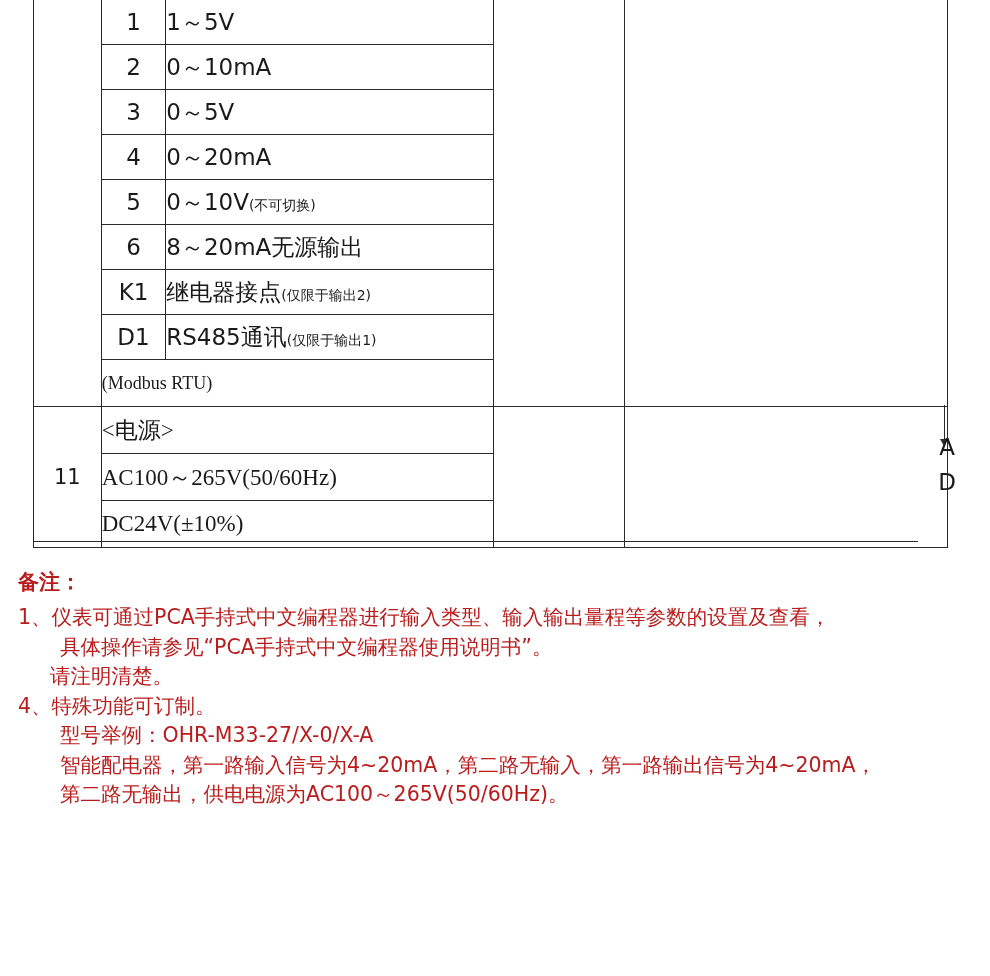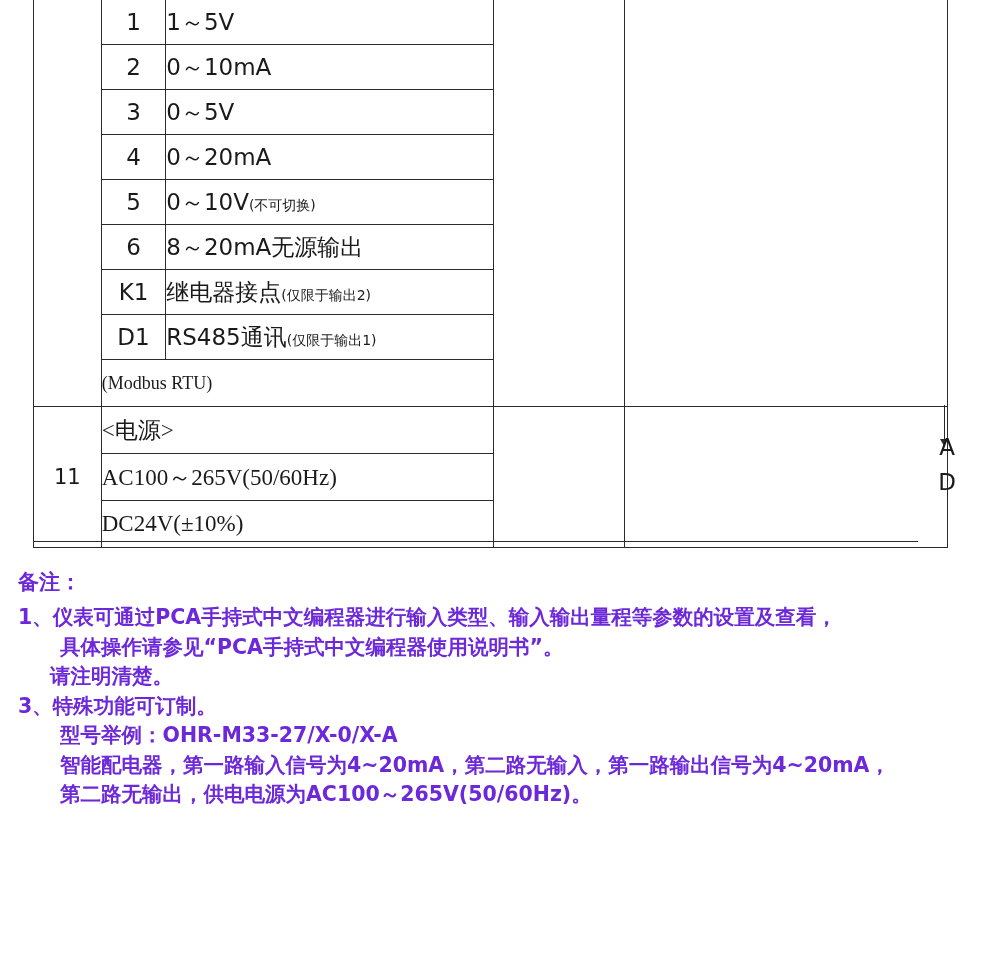--- a/index.html
+++ b/index.html
@@ -107,34 +107,34 @@
   }
 
   
   .notes {
     position: absolute;
     left: 18px;
     top: 572px;
     width: 960px;
     font-size: 20.5px;
     line-height: 1.0;
-    color: #6d28d9;
+    color: #b91c1c;
   }
   .notes-title {
     font-weight: bold;
     font-size: 21px;
     margin-bottom: 14px;
   }
   .note {
     margin-bottom: 9px;
   }
   .note-line {
     white-space: nowrap;
     margin-bottom: 9px;
-    font-weight: bold;
+    font-weight: normal;
   }
   .indent-1 { padding-left: 32px; }
   .indent-2 { padding-left: 42px; }
 </style>
 </head>
 <body>
 
 <table class="spec-table">
   <colgroup>
     <col class="col-idx">
@@ -211,18 +211,18 @@
   <div class="note">
     <div class="note-line">1、仪表可通过PCA手持式中文编程器进行输入类型、输入输出量程等参数的设置及查看，</div>
     <div class="note-line indent-2">具体操作请参见“PCA手持式中文编程器使用说明书”。</div>
   </div>
 
   <div class="note">
     <div class="note-line indent-1">请注明清楚。</div>
   </div>
 
   <div class="note">
-    <div class="note-line">3、特殊功能可订制。</div>
+    <div class="note-line">4、特殊功能可订制。</div>
     <div class="note-line indent-2">型号举例：OHR-M33-27/X-0/X-A</div>
     <div class="note-line indent-2">智能配电器，第一路输入信号为4~20mA，第二路无输入，第一路输出信号为4~20mA，</div>
     <div class="note-line indent-2">第二路无输出，供电电源为AC100～265V(50/60Hz)。</div>
   </div>
 </div>
 
 </body></html>

